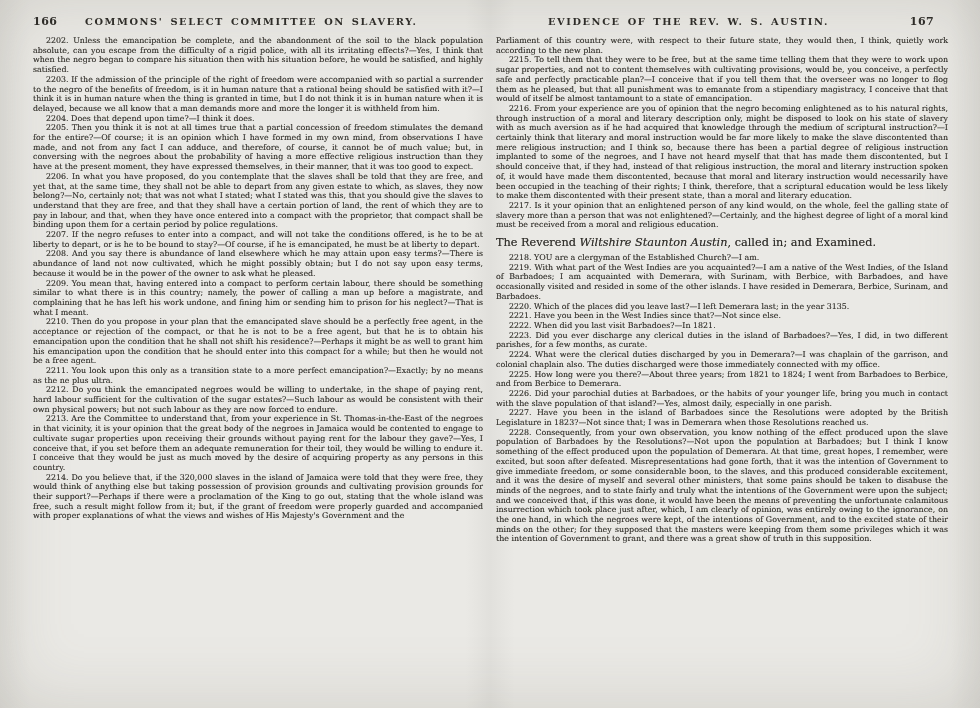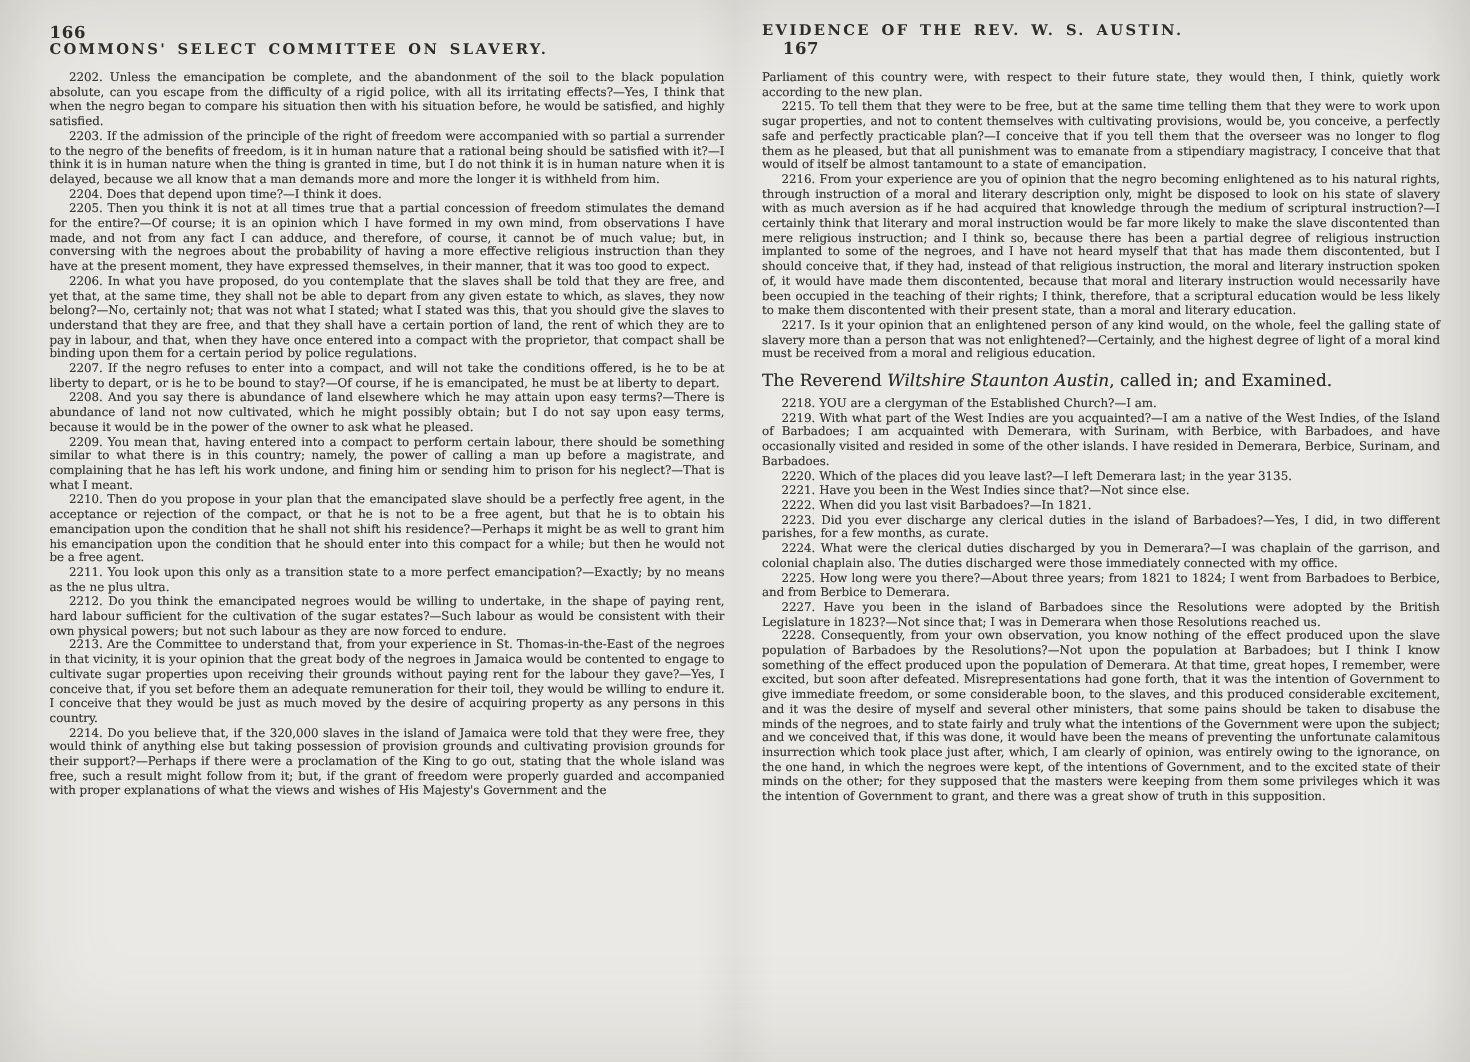--- a/index.html
+++ b/index.html
@@ -11,25 +11,25 @@
   .spread {
     position: relative; width: 980px; height: 708px;
     background: linear-gradient(90deg,
       #e2e1dd 0%, #eae9e5 3%, #eae9e5 47.5%,
       #e1e0dc 50%, #eae9e5 52.5%, #eae9e5 97%, #e0dfdb 100%);
     box-shadow: inset 0 0 70px rgba(120,115,100,0.22);
     color: #373530;
   }
   .page { position: absolute; top: 0; }
   .page-left  { left: 33px;  width: 450px; }
-  .page-right { left: 508px; width: 452px; }
+  .page-right { left: 496px; width: 452px; }
   .page-header {
     display: flex; align-items: baseline;
     margin-top: 15px; margin-bottom: 8px;
-    font-weight: bold; color: #2f2d29; flex-direction: column;
+    font-weight: bold; color: #2f2d29;
   }
   .page-num { width: 52px; font-size: 11px; letter-spacing: 0.5px; }
   .page-num.right { text-align: center; }
   .header-title {
     flex: 1; text-align: left;
     font-size: 9.8px; letter-spacing: 1.6px; word-spacing: 2px;
   }
   .hdr-spacer { width: 52px; }
   .page-body {
     font-size: 7.9px; line-height: 9.7px;
@@ -93,18 +93,19 @@
       </div>
 
       <p class="q"><span>2218.</span> <span>YOU are a clergyman of the Established Church?—I am.</span></p>
       <p class="q"><span>2219.</span> <span>With what part of the West Indies are you acquainted?—I am a native of the West Indies, of the Island of Barbadoes; I am acquainted with Demerara, with Surinam, with Berbice, with Barbadoes, and have occasionally visited and resided in some of the other islands. I have resided in Demerara, Berbice, Surinam, and Barbadoes.</span></p>
       <p class="q"><span>2220.</span> <span>Which of the places did you leave last?—I left Demerara last; in the year 3135.</span></p>
       <p class="q"><span>2221.</span> <span>Have you been in the West Indies since that?—Not since else.</span></p>
       <p class="q"><span>2222.</span> <span>When did you last visit Barbadoes?—In 1821.</span></p>
       <p class="q"><span>2223.</span> <span>Did you ever discharge any clerical duties in the island of Barbadoes?—Yes, I did, in two different parishes, for a few months, as curate.</span></p>
       <p class="q"><span>2224.</span> <span>What were the clerical duties discharged by you in Demerara?—I was chaplain of the garrison, and colonial chaplain also. The duties discharged were those immediately connected with my office.</span></p>
       <p class="q"><span>2225.</span> <span>How long were you there?—About three years; from 1821 to 1824; I went from Barbadoes to Berbice, and from Berbice to Demerara.</span></p>
+      <p class="q"><span>2226.</span> <span>Did your parochial duties at Barbadoes, or the habits of your younger life, bring you much in contact with the slave population of that island?—Yes, almost daily, especially in one parish.</span></p>
       <p class="q"><span>2227.</span> <span>Have you been in the island of Barbadoes since the Resolutions were adopted by the British Legislature in 1823?—Not since that; I was in Demerara when those Resolutions reached us.</span></p>
       <p class="q"><span>2228.</span> <span>Consequently, from your own observation, you know nothing of the effect produced upon the slave population of Barbadoes by the Resolutions?—Not upon the population at Barbadoes; but I think I know something of the effect produced upon the population of Demerara. At that time, great hopes, I remember, were excited, but soon after defeated. Misrepresentations had gone forth, that it was the intention of Government to give immediate freedom, or some considerable boon, to the slaves, and this produced considerable excitement, and it was the desire of myself and several other ministers, that some pains should be taken to disabuse the minds of the negroes, and to state fairly and truly what the intentions of the Government were upon the subject; and we conceived that, if this was done, it would have been the means of preventing the unfortunate calamitous insurrection which took place just after, which, I am clearly of opinion, was entirely owing to the ignorance, on the one hand, in which the negroes were kept, of the intentions of Government, and to the excited state of their minds on the other; for they supposed that the masters were keeping from them some privileges which it was the intention of Government to grant, and there was a great show of truth in this supposition.</span></p>
     </div>
   </div>
 
 </div>
 
 </body></html>

